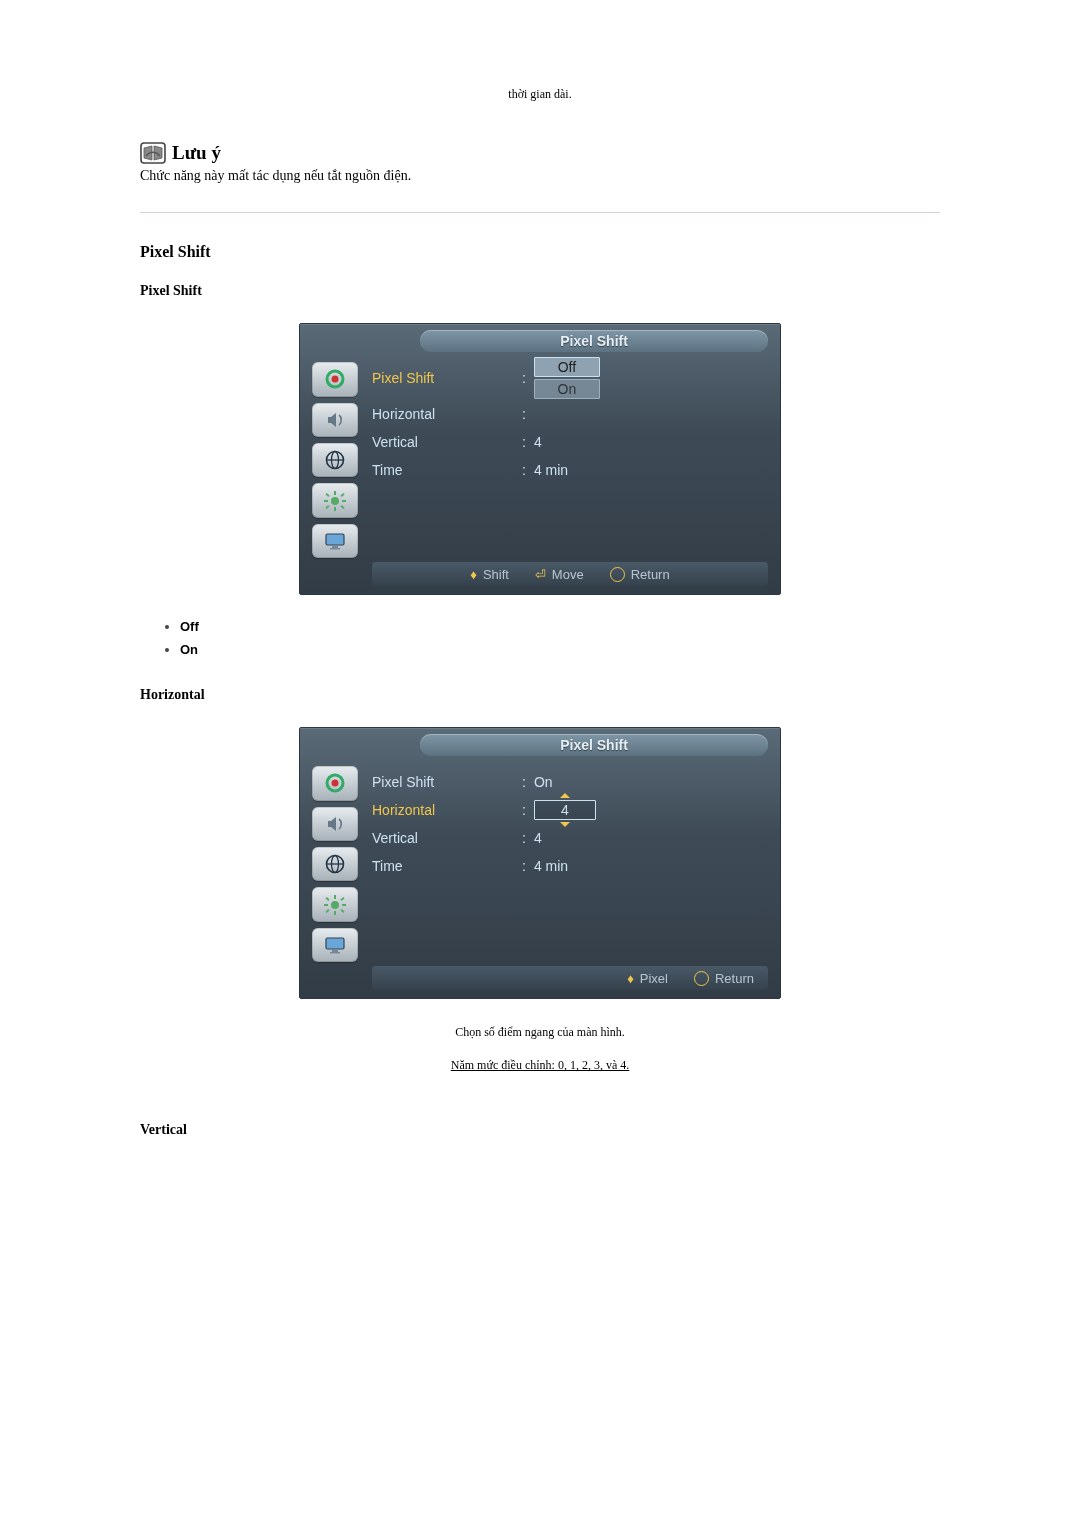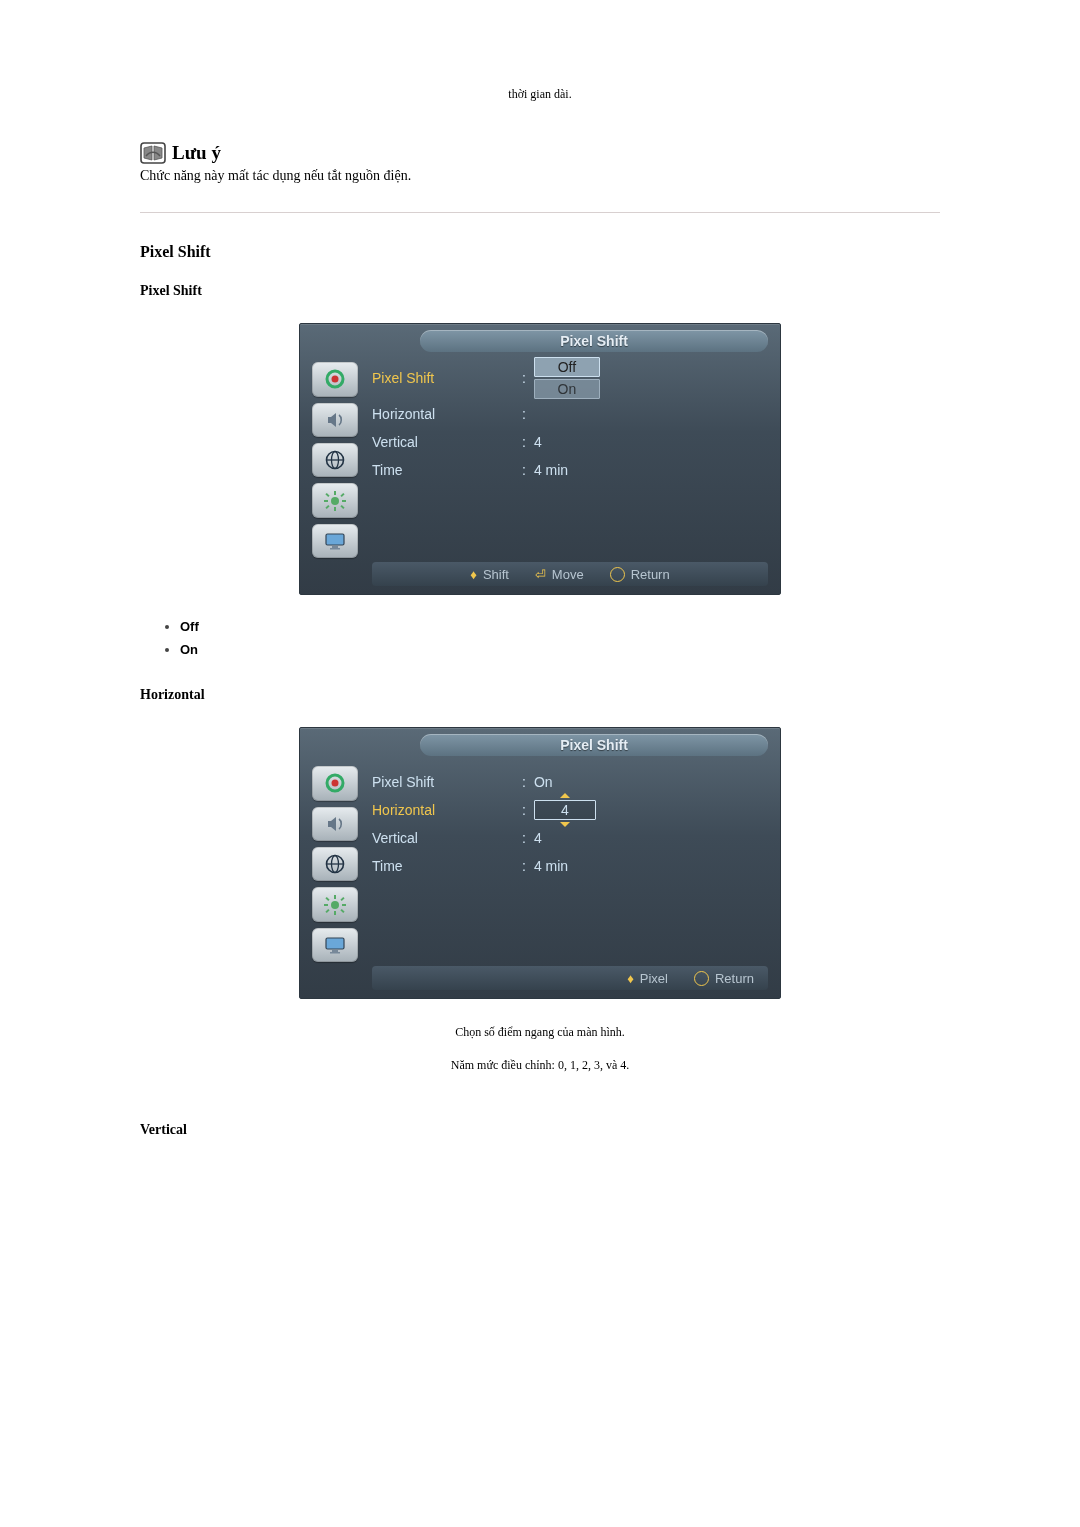--- a/index.html
+++ b/index.html
@@ -243,18 +243,18 @@
             </span>
           <span class="foot-item">
               <span class="circ"></span>
               <span>Return</span>
             </span>
         </div>
       </div>
     </div>
 
     <div class="text-line" style="margin-top:14px;">Chọn số điểm ngang của màn hình.</div>
-    <div class="text-line" style="margin-top:14px;">Năm mức điều chỉnh: 0, 1, 2, 3, và 4.</div>
+    <div class="text-line" style="margin-top:14px;text-decoration:underline;">Năm mức điều chỉnh: 0, 1, 2, 3, và 4.</div>
 
     <div class="h4" style="margin-top:46px;">Vertical</div>
 
   </div>
 </div>
 
 </body></html>

